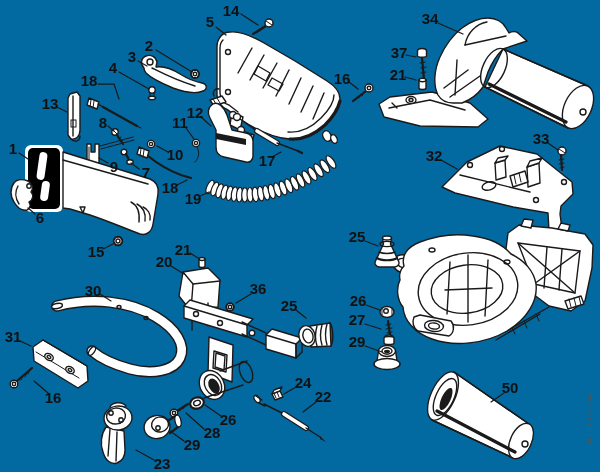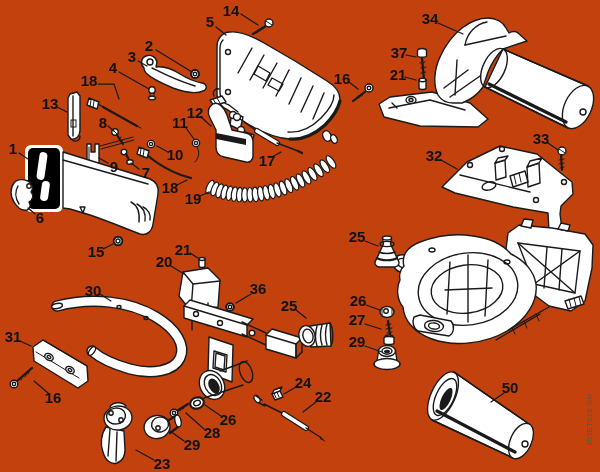--- a/index.html
+++ b/index.html
@@ -1,16 +1,16 @@
 <!DOCTYPE html>
 <html><head>
 <meta charset="utf-8">
 <style>
   html,body{margin:0;padding:0;background:#fff;}
-  .stage{position:relative;width:600px;height:472px;background:#c2410c;overflow:hidden;
+  .stage{position:relative;width:600px;height:472px;background:#0369a1;overflow:hidden;
          font-family:"Liberation Sans",sans-serif;}
   svg{display:block;}
   .art path,.art line,.art circle,.art ellipse,.art polyline,.art polygon{
     stroke:#1a1a1a;fill:none;stroke-width:1.4;stroke-linecap:round;stroke-linejoin:round;}
   .art .fw{fill:#ffffff;}
   .art .dk{fill:#1a1a1a;stroke:none;}
   .art .thin{stroke-width:1;}
   .art .w2{stroke-width:2.2;}
   .art .w3{stroke-width:3.2;}
   .art .tube-outer{stroke-width:11.5;}

